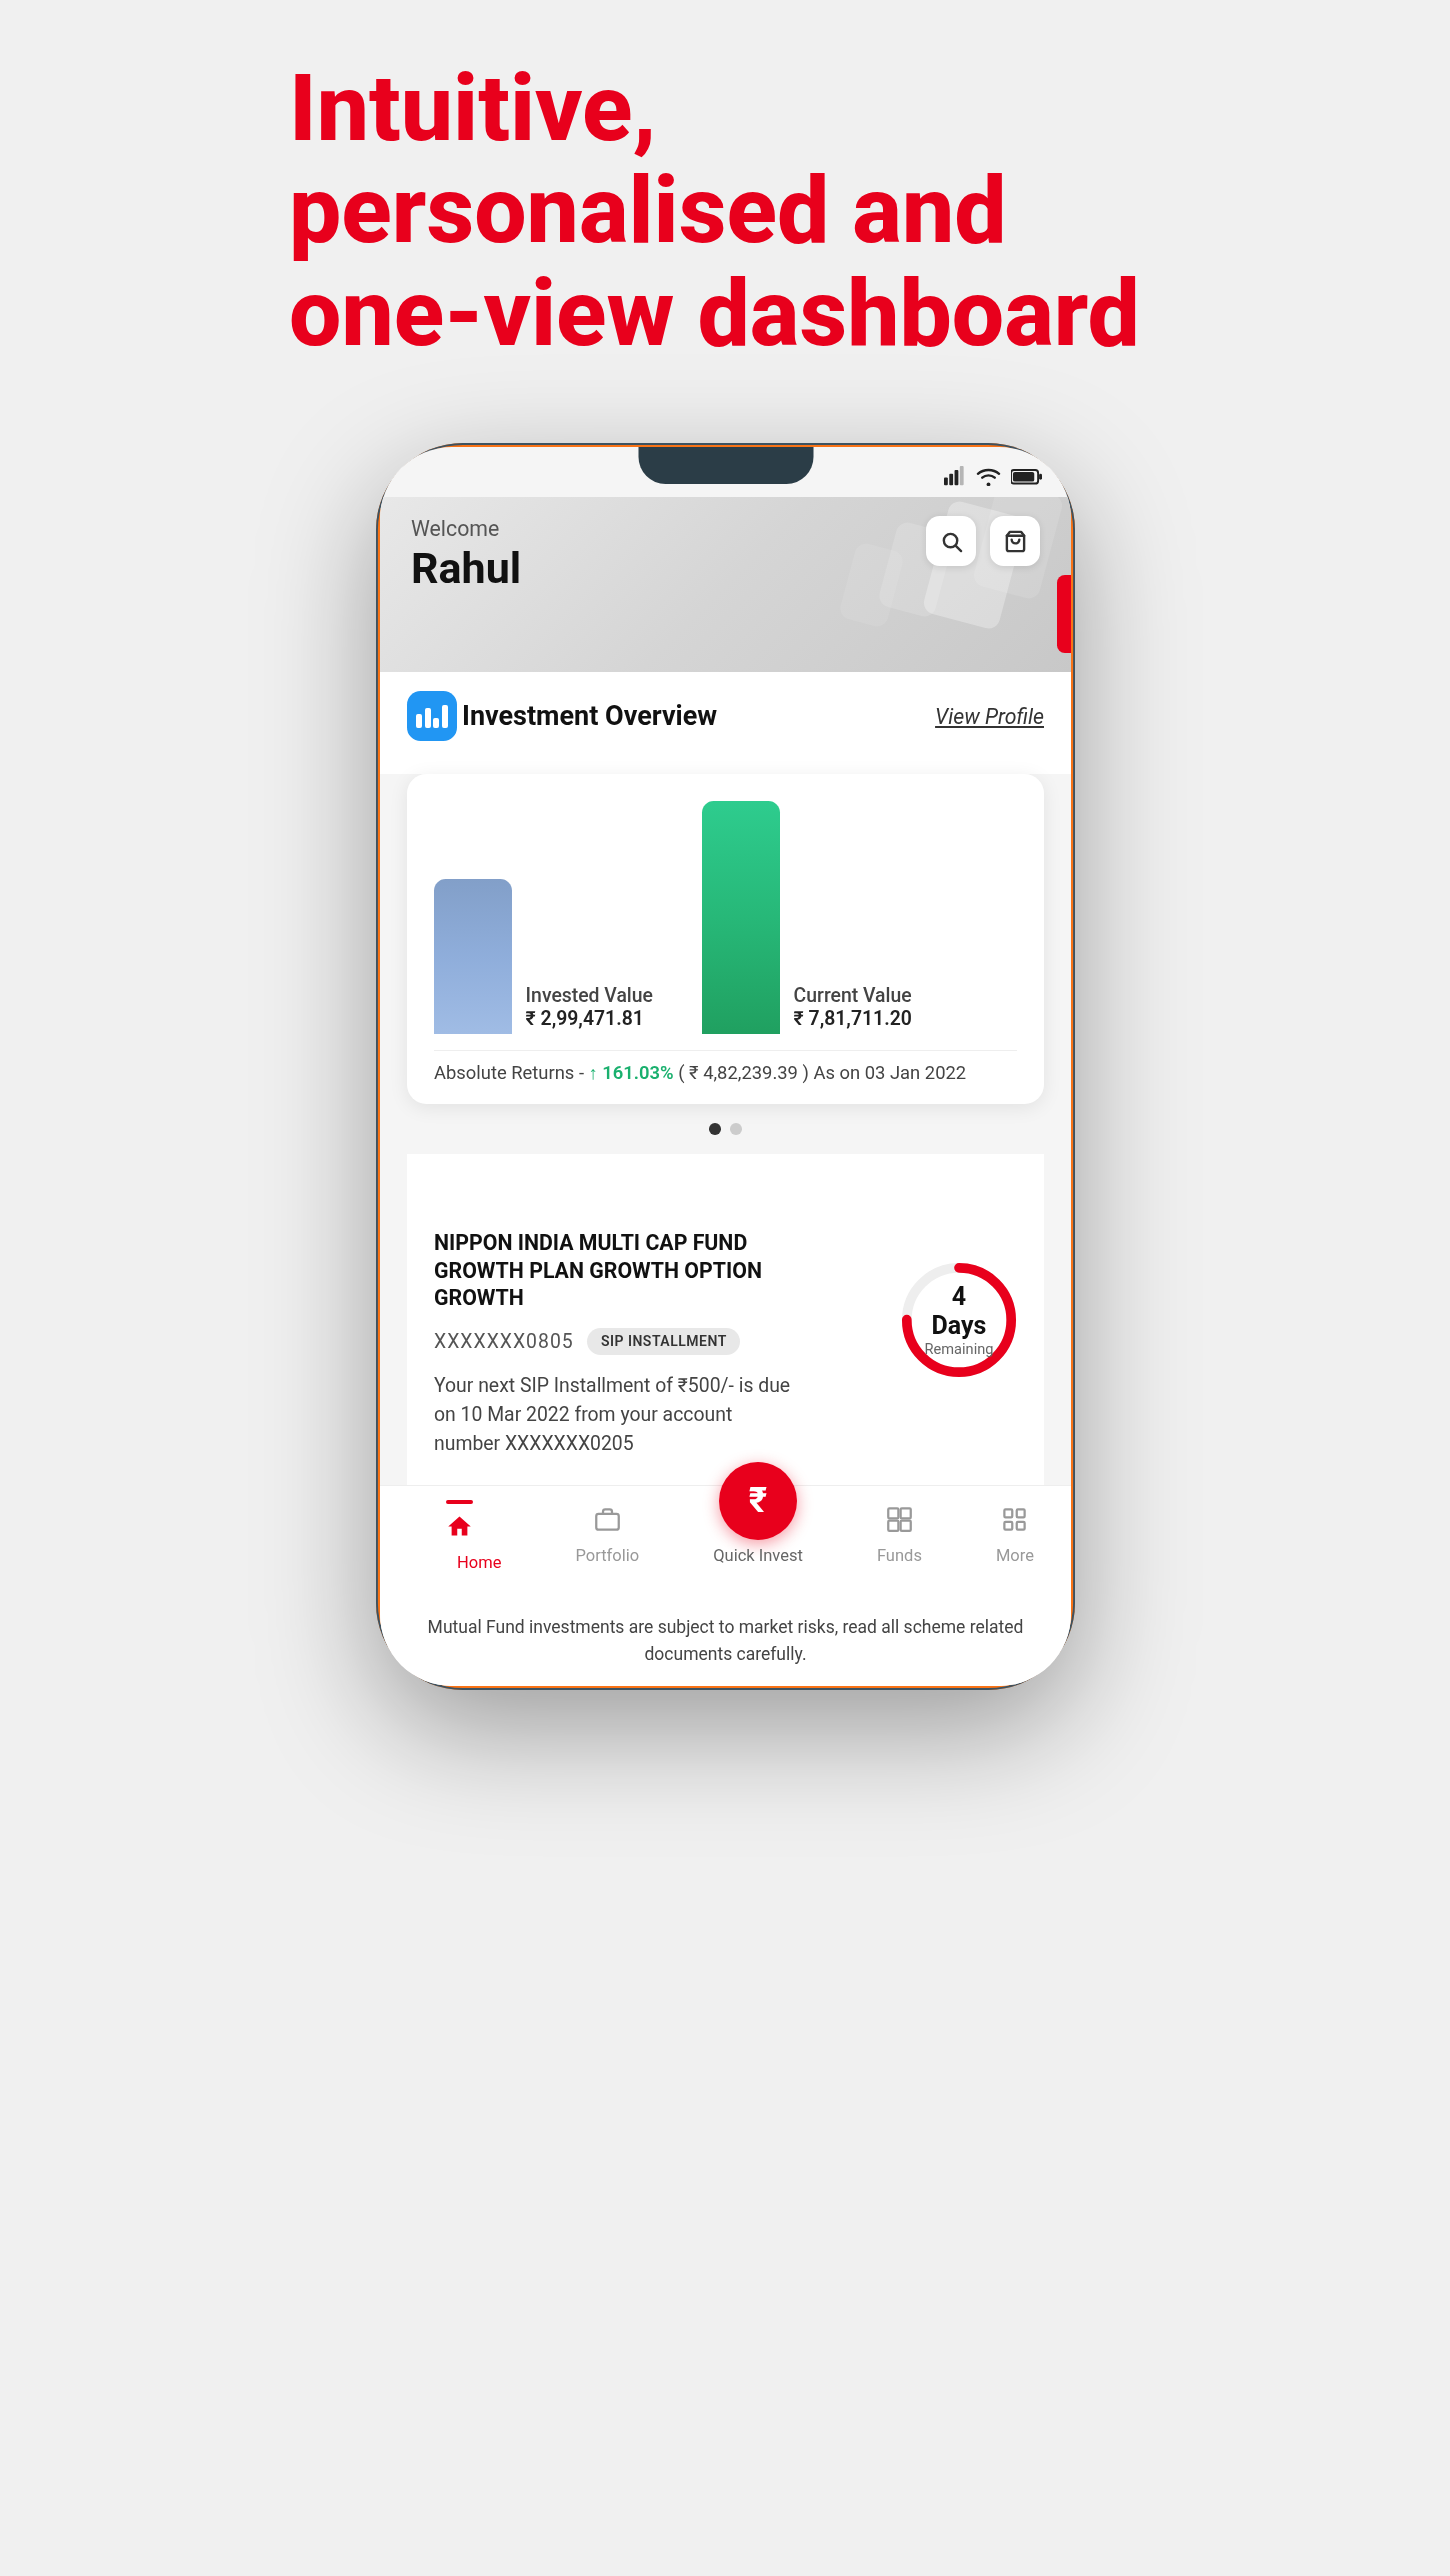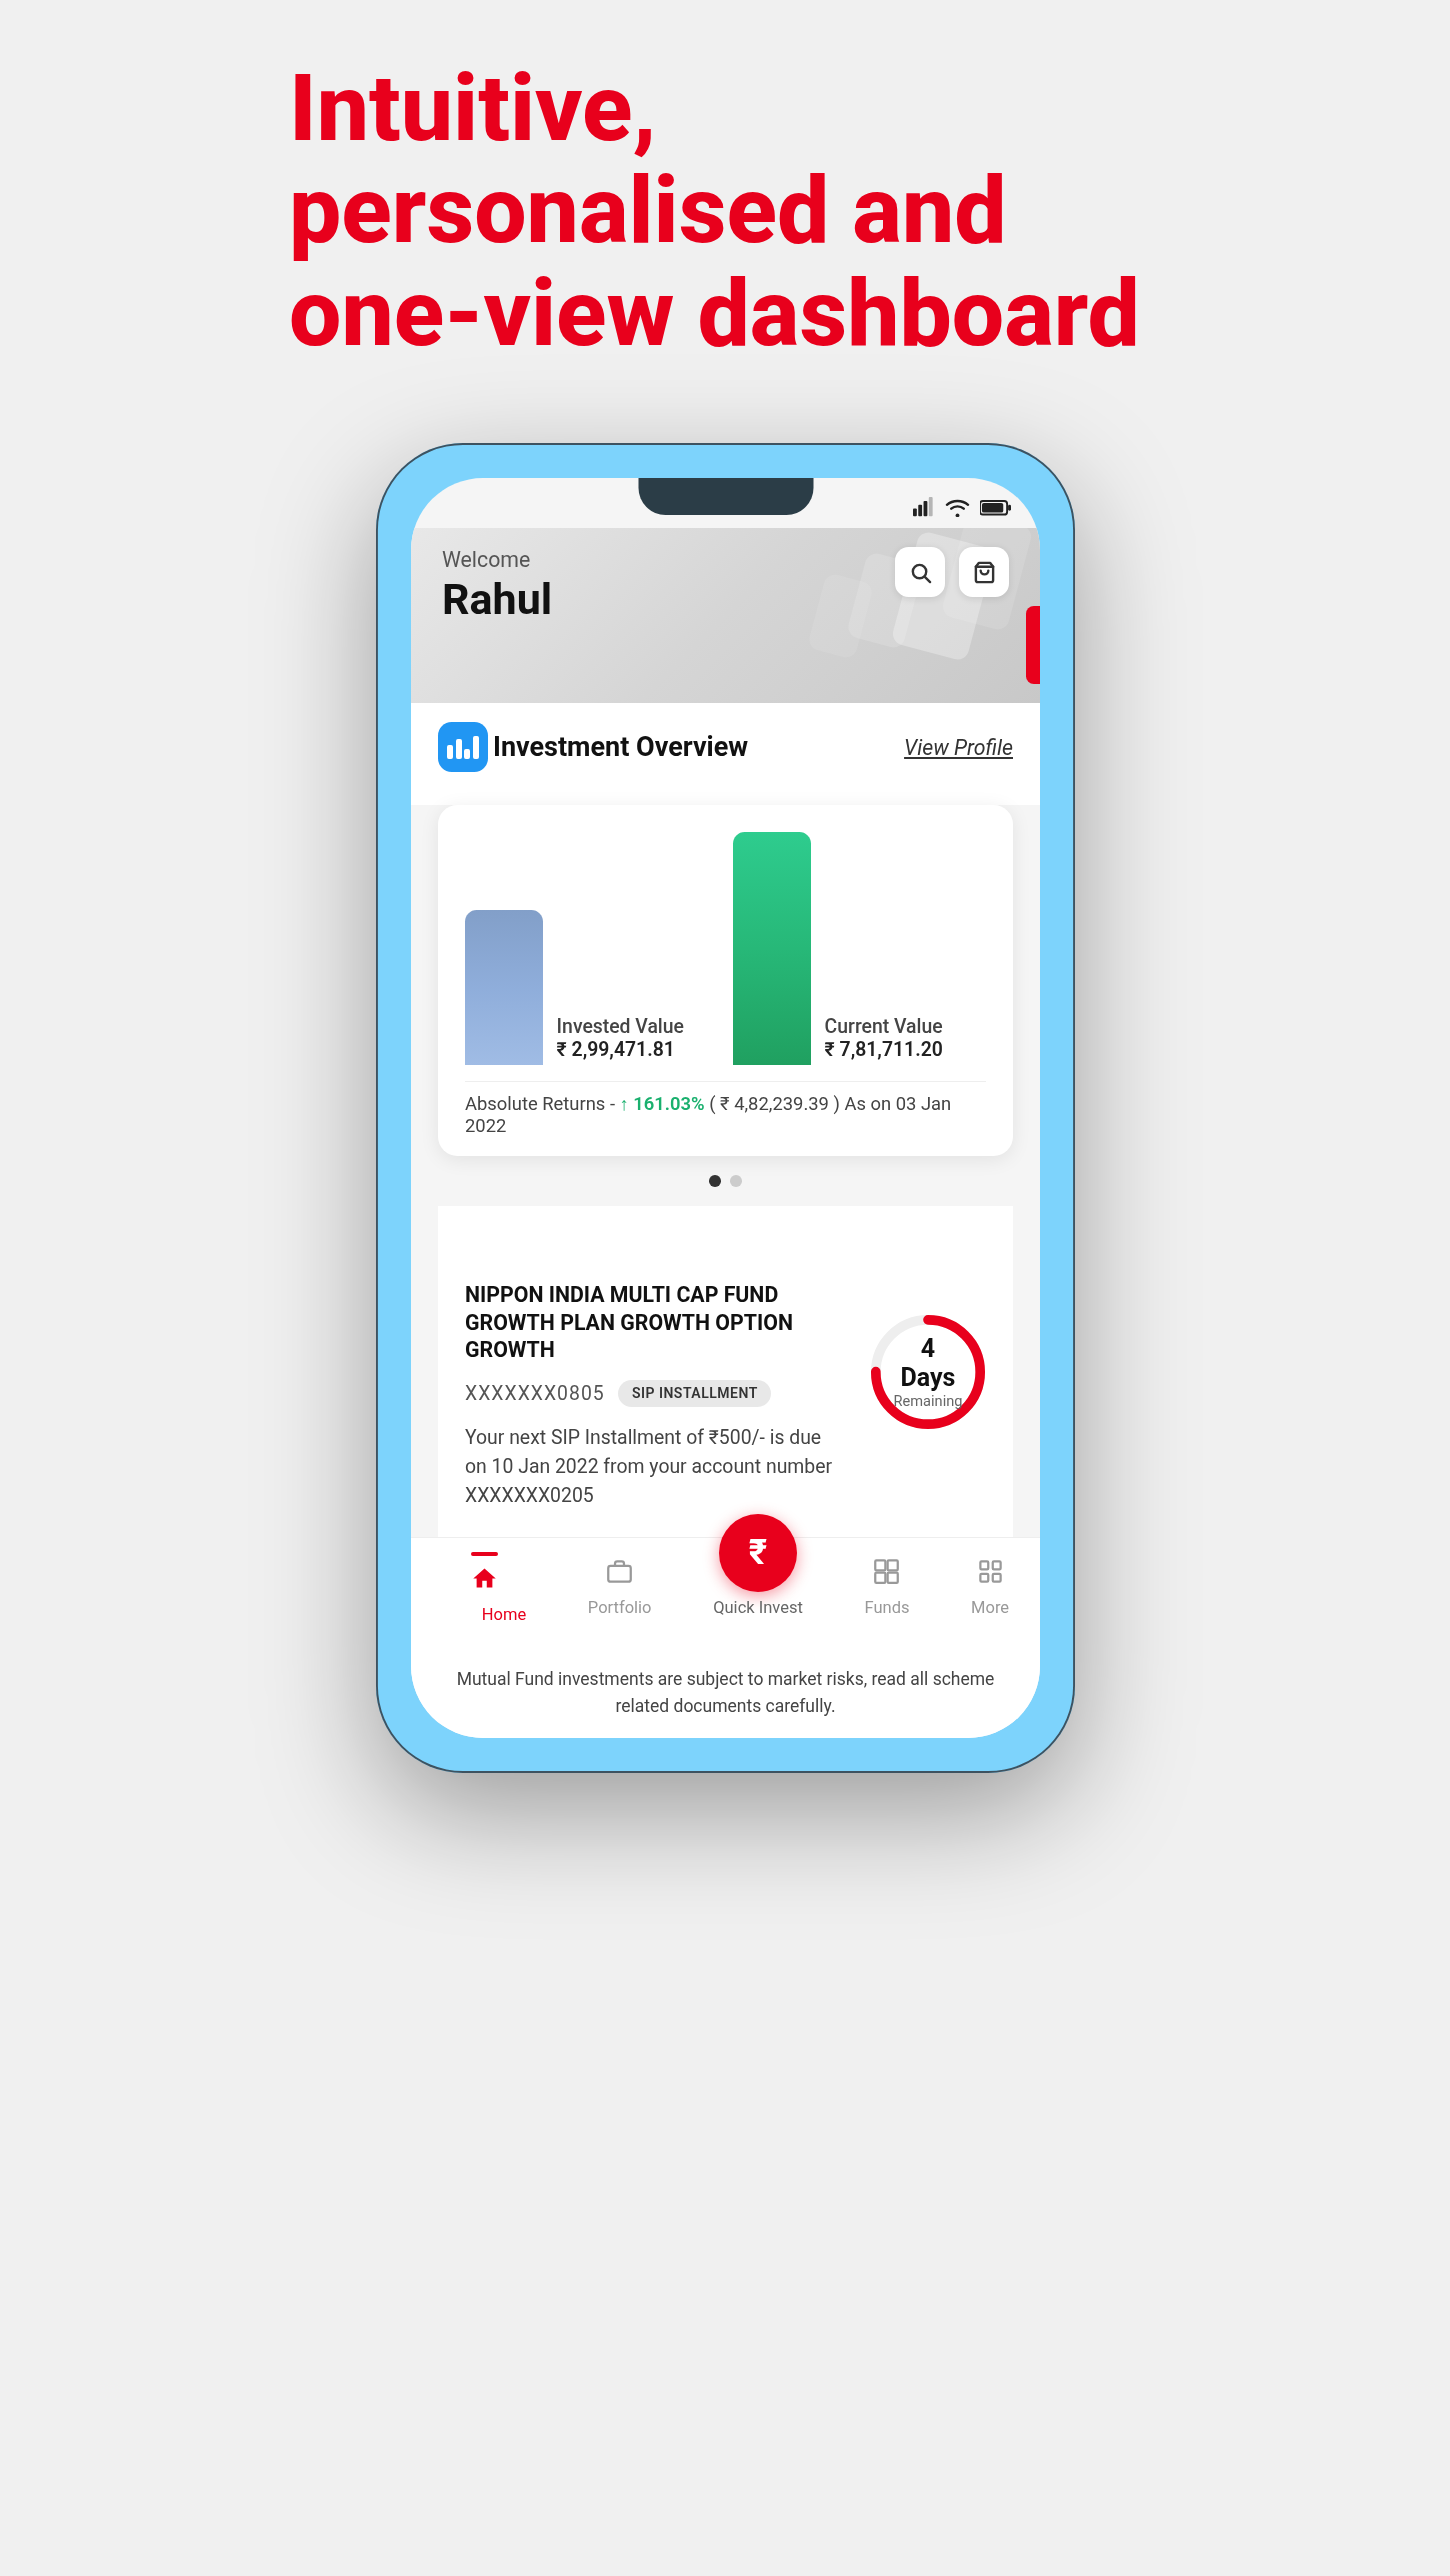--- a/index.html
+++ b/index.html
@@ -30,23 +30,23 @@
     
     .phone-wrapper {
       position: relative;
       width: 699px;
       display: flex;
       justify-content: center;
     }
 
     .phone-frame {
       width: 741px;
-      background: #7dd3fc;
+      background: #f97316;
       border-radius: 87px;
-      padding: 35px;
+      padding: 4px;
       box-shadow: 0 39px 116px rgba(0,0,0,0.35), inset 0 0 0 1.9px #3d5260;
       position: relative;
     }
 
     .phone-inner {
       background: #f5f5f5;
       border-radius: 72px;
       overflow: hidden;
       position: relative;
     }
@@ -591,21 +591,21 @@
         <div class="dot active"></div>
         <div class="dot"></div>
       </div>
 
       <div class="sip-card">
         <p class="sip-title">NIPPON INDIA MULTI CAP FUND GROWTH PLAN GROWTH OPTION GROWTH</p>
         <div class="sip-meta">
           <span class="account-num">XXXXXXX0805</span>
           <span class="sip-badge">SIP INSTALLMENT</span>
         </div>
-        <p class="sip-desc">Your next SIP Installment of ₹500/- is due on 10 Jan 2022 from your account number XXXXXXX0205</p>
+        <p class="sip-desc">Your next SIP Installment of ₹500/- is due on 10 Mar 2022 from your account number XXXXXXX0205</p>
 
         <div class="circle-timer">
           <svg class="circle-timer-svg" viewBox="0 0 120 120">
             <circle class="circle-bg" cx="60" cy="60" r="54"></circle>
             <circle class="circle-progress" cx="60" cy="60" r="54"></circle>
           </svg>
           <div class="circle-text">
             <div class="circle-days">4 Days</div>
             <div class="circle-remaining">Remaining</div>
           </div>

